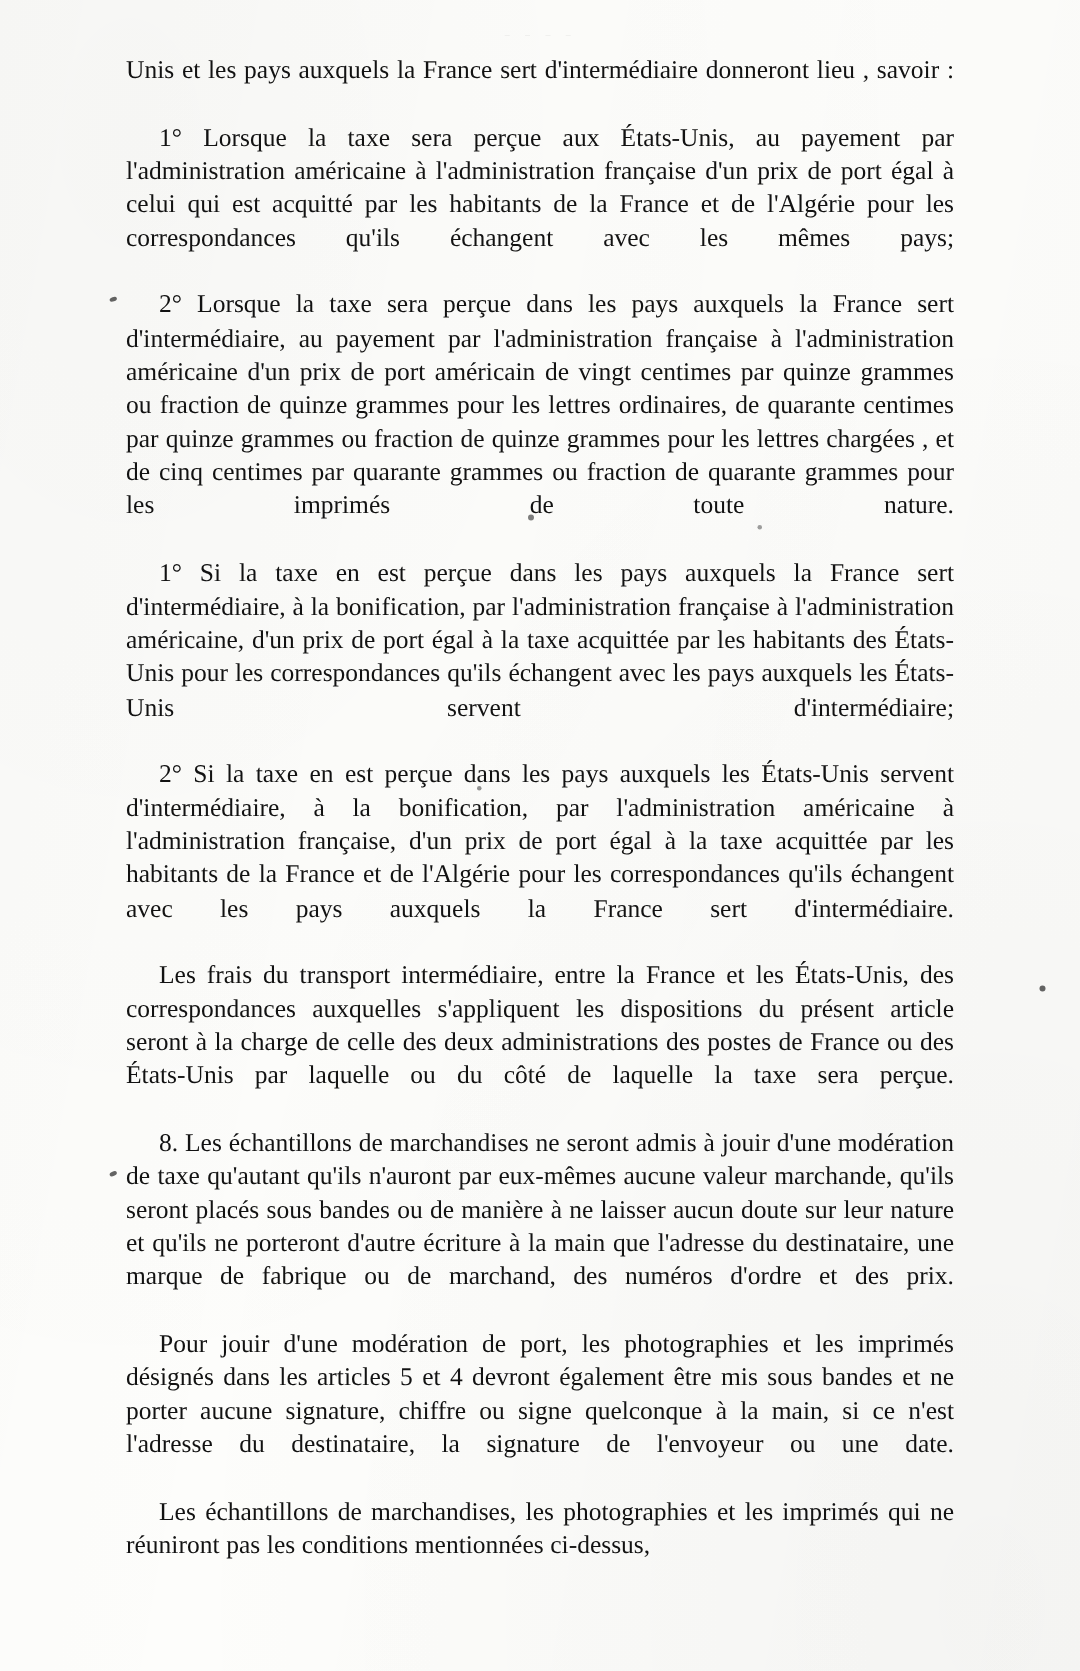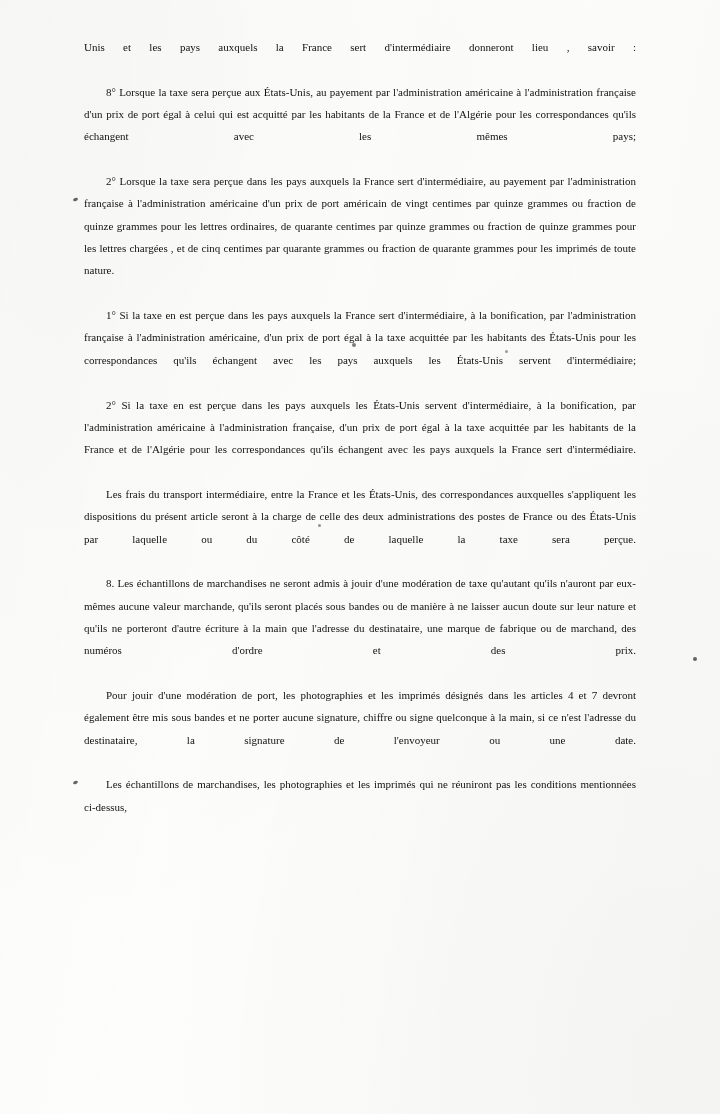--- a/index.html
+++ b/index.html
@@ -47,21 +47,21 @@
   #textblock {
     position: absolute;
     left: 84px;
     top: 36px;
     width: 552px;
   }
 
   p.para {
     margin: 0;
     padding: 0;
-    font-size: 11px;
+    font-size: 17px;
     line-height: 22.35px;
     text-align: justify;
     text-justify: inter-word;
     word-spacing: 0.2px;
     -webkit-hyphens: none;
     hyphens: none;
   }
   p.para.indent {
     text-indent: 22px;
   }
@@ -91,34 +91,34 @@
 <body>
 
 <div id="page">
 
   <div id="runhead">- - - -</div>
 
   <div id="textblock">
 
     <p class="para" id="p0">Unis et les pays auxquels la France sert d'intermédiaire donneront lieu , savoir :</p>
 
-    <p class="para indent" id="p1">8° Lorsque la taxe sera perçue aux États-Unis, au payement par l'administration américaine à l'administration française d'un prix de port égal à celui qui est acquitté par les habitants de la France et de l'Algérie pour les correspondances qu'ils échangent avec les mêmes pays;</p>
+    <p class="para indent" id="p1">1° Lorsque la taxe sera perçue aux États-Unis, au payement par l'administration américaine à l'administration française d'un prix de port égal à celui qui est acquitté par les habitants de la France et de l'Algérie pour les correspondances qu'ils échangent avec les mêmes pays;</p>
 
     <p class="para indent" id="p2">2° Lorsque la taxe sera perçue dans les pays auxquels la France sert d'intermédiaire, au payement par l'administration française à l'administration américaine d'un prix de port américain de vingt centimes par quinze grammes ou fraction de quinze grammes pour les lettres ordinaires, de quarante centimes par quinze grammes ou fraction de quinze grammes pour les lettres chargées , et de cinq centimes par quarante grammes ou fraction de quarante grammes pour les imprimés de toute nature.</p>
 
 
     <p class="para indent" id="p4">1° Si la taxe en est perçue dans les pays auxquels la France sert d'intermédiaire, à la bonification, par l'administration française à l'administration américaine, d'un prix de port égal à la taxe acquittée par les habitants des États-Unis pour les correspondances qu'ils échangent avec les pays auxquels les États-Unis servent d'intermédiaire;</p>
 
     <p class="para indent" id="p5">2° Si la taxe en est perçue dans les pays auxquels les États-Unis servent d'intermédiaire, à la bonification, par l'administration américaine à l'administration française, d'un prix de port égal à la taxe acquittée par les habitants de la France et de l'Algérie pour les correspondances qu'ils échangent avec les pays auxquels la France sert d'intermédiaire.</p>
 
     <p class="para indent" id="p6">Les frais du transport intermédiaire, entre la France et les États-Unis, des correspondances auxquelles s'appliquent les dispositions du présent article seront à la charge de celle des deux administrations des postes de France ou des États-Unis par laquelle ou du côté de laquelle la taxe sera perçue.</p>
 
     <p class="para indent" id="p7">8. Les échantillons de marchandises ne seront admis à jouir d'une modération de taxe qu'autant qu'ils n'auront par eux-mêmes aucune valeur marchande, qu'ils seront placés sous bandes ou de manière à ne laisser aucun doute sur leur nature et qu'ils ne porteront d'autre écriture à la main que l'adresse du destinataire, une marque de fabrique ou de marchand, des numéros d'ordre et des prix.</p>
 
-    <p class="para indent" id="p8">Pour jouir d'une modération de port, les photographies et les imprimés désignés dans les articles 4 et 7 devront également être mis sous bandes et ne porter aucune signature, chiffre ou signe quelconque à la main, si ce n'est l'adresse du destinataire, la signature de l'envoyeur ou une date.</p>
+    <p class="para indent" id="p8">Pour jouir d'une modération de port, les photographies et les imprimés désignés dans les articles 5 et 4 devront également être mis sous bandes et ne porter aucune signature, chiffre ou signe quelconque à la main, si ce n'est l'adresse du destinataire, la signature de l'envoyeur ou une date.</p>
 
     <p class="para indent flush" id="p9">Les échantillons de marchandises, les photographies et les imprimés qui ne réuniront pas les conditions mentionnées ci-dessus,</p>
 
   </div>
 
   <span class="speck" id="speck-right"></span>
   <span class="speck" id="speck-left-8"></span>
   <span class="speck" id="speck-left-2"></span>
   <span class="speck" id="speck-mid-1"></span>
   <span class="speck" id="speck-mid-2"></span>

